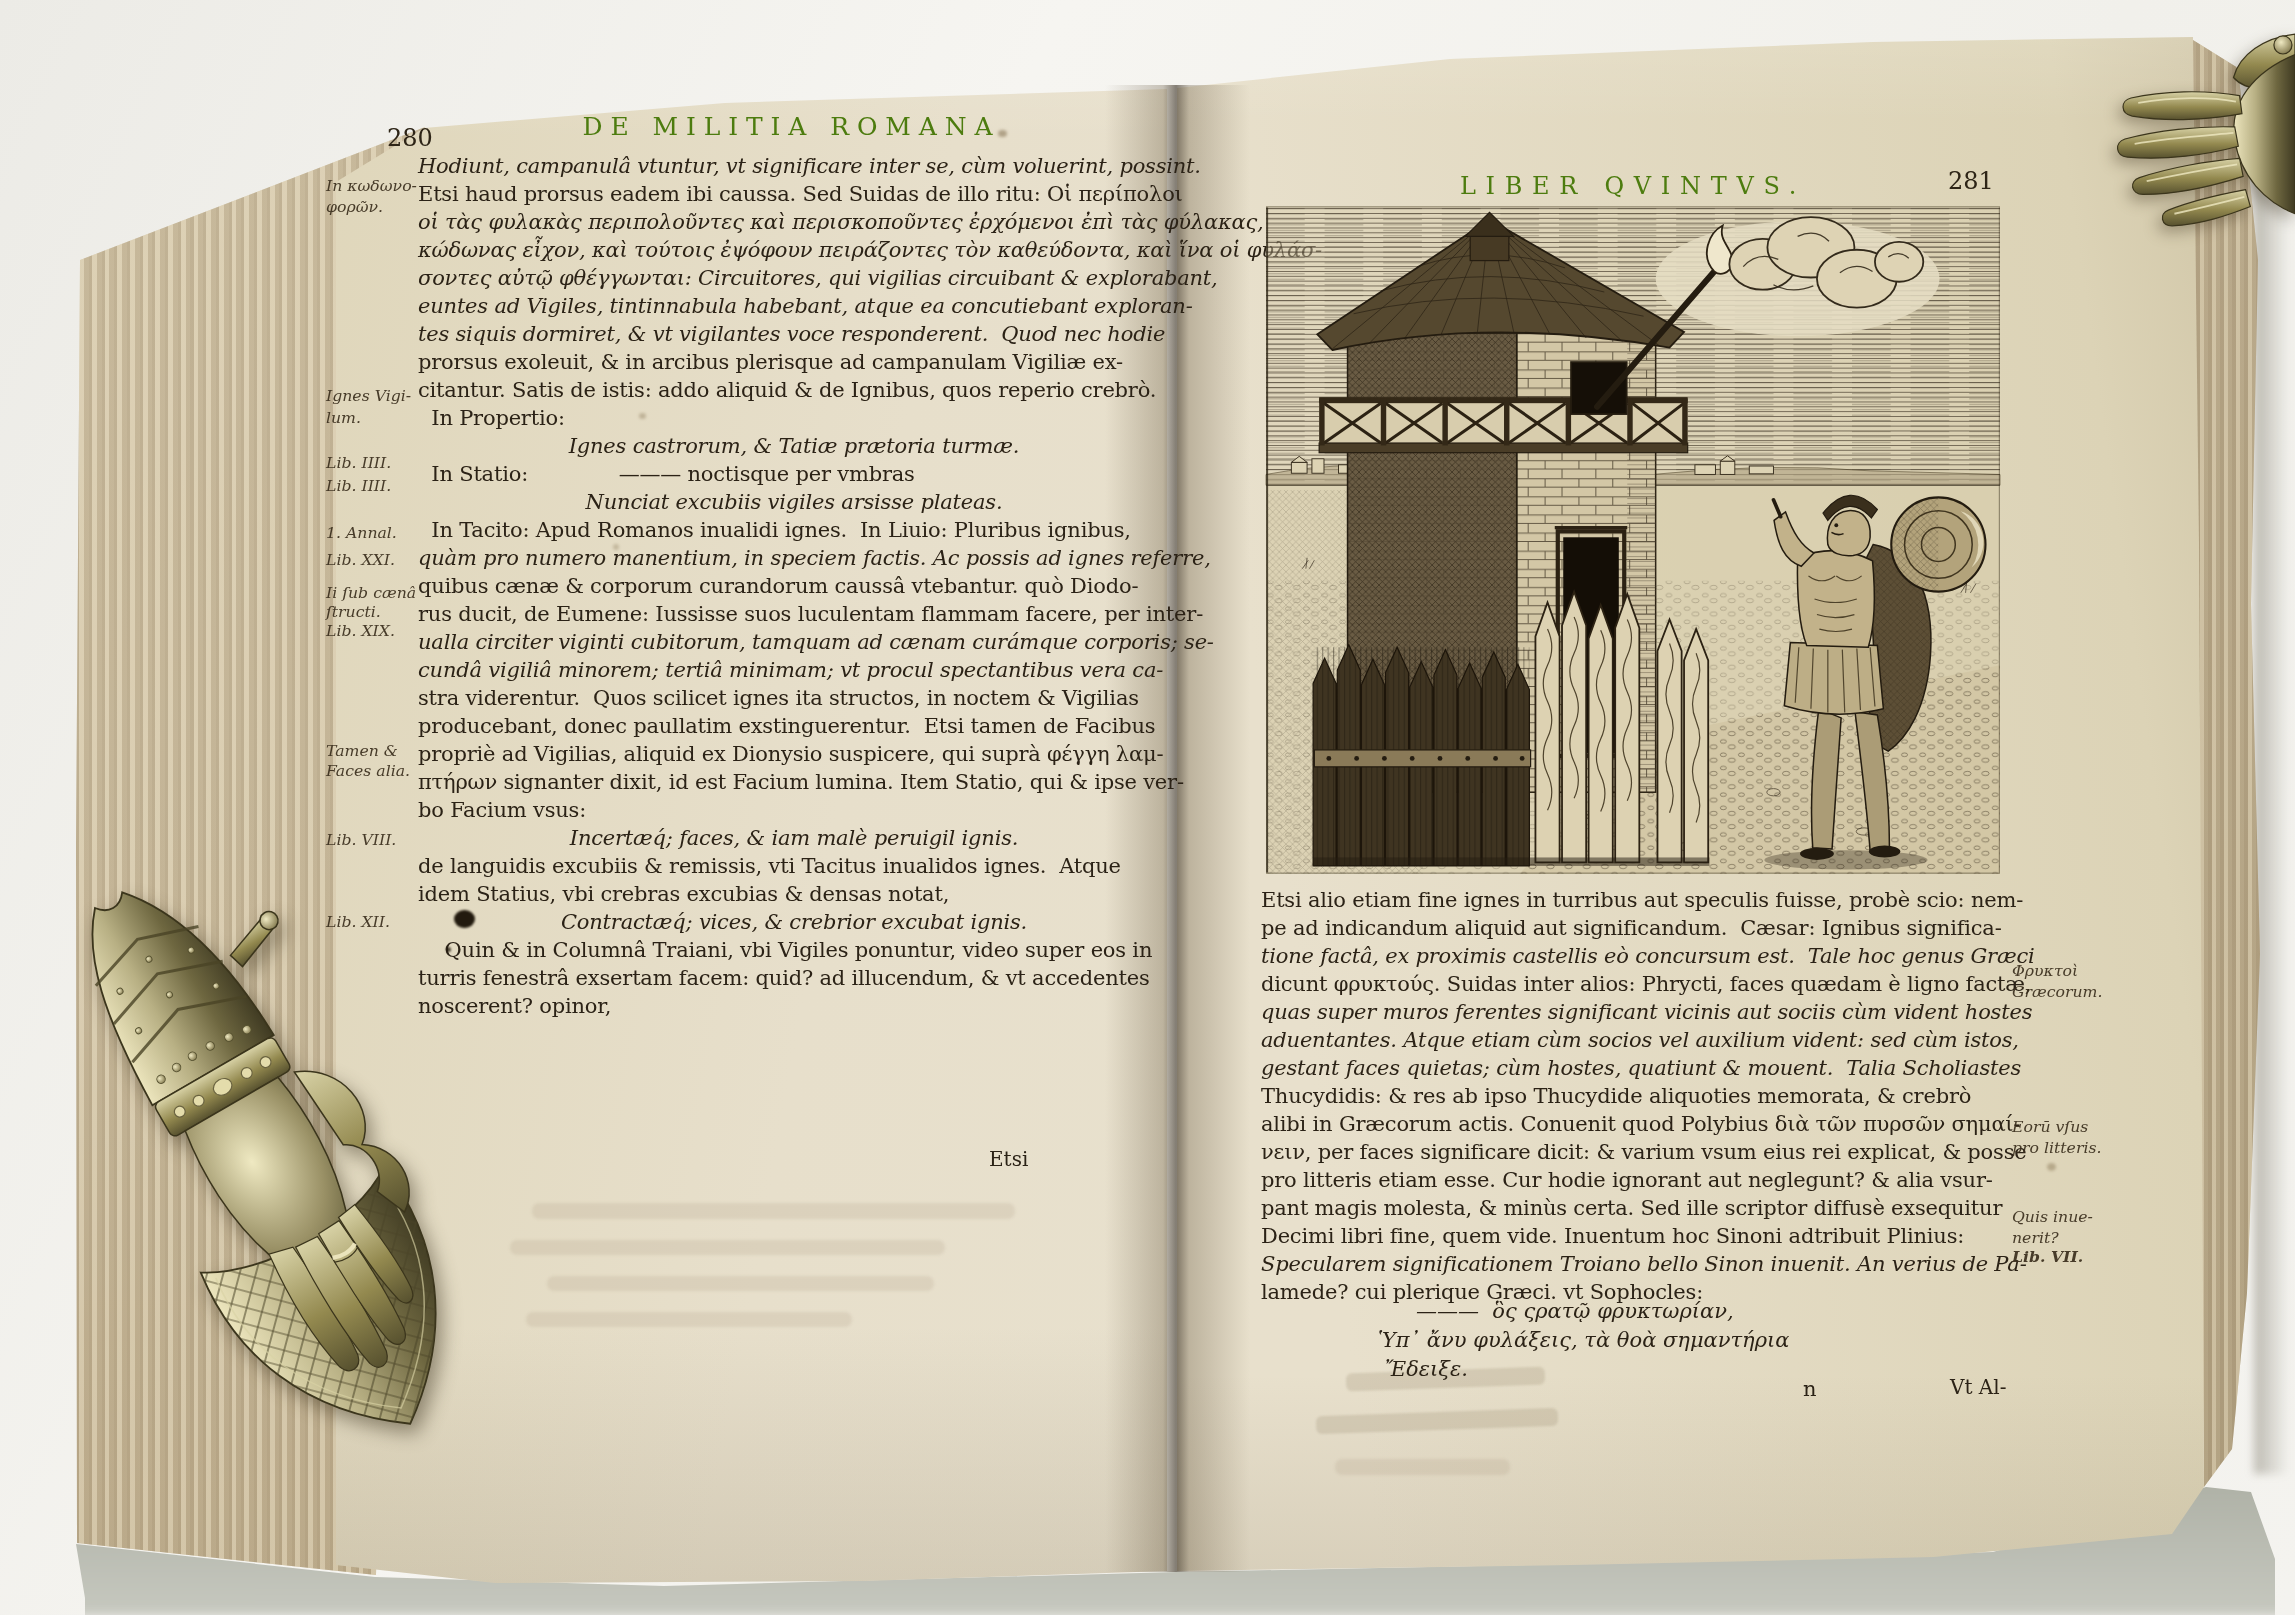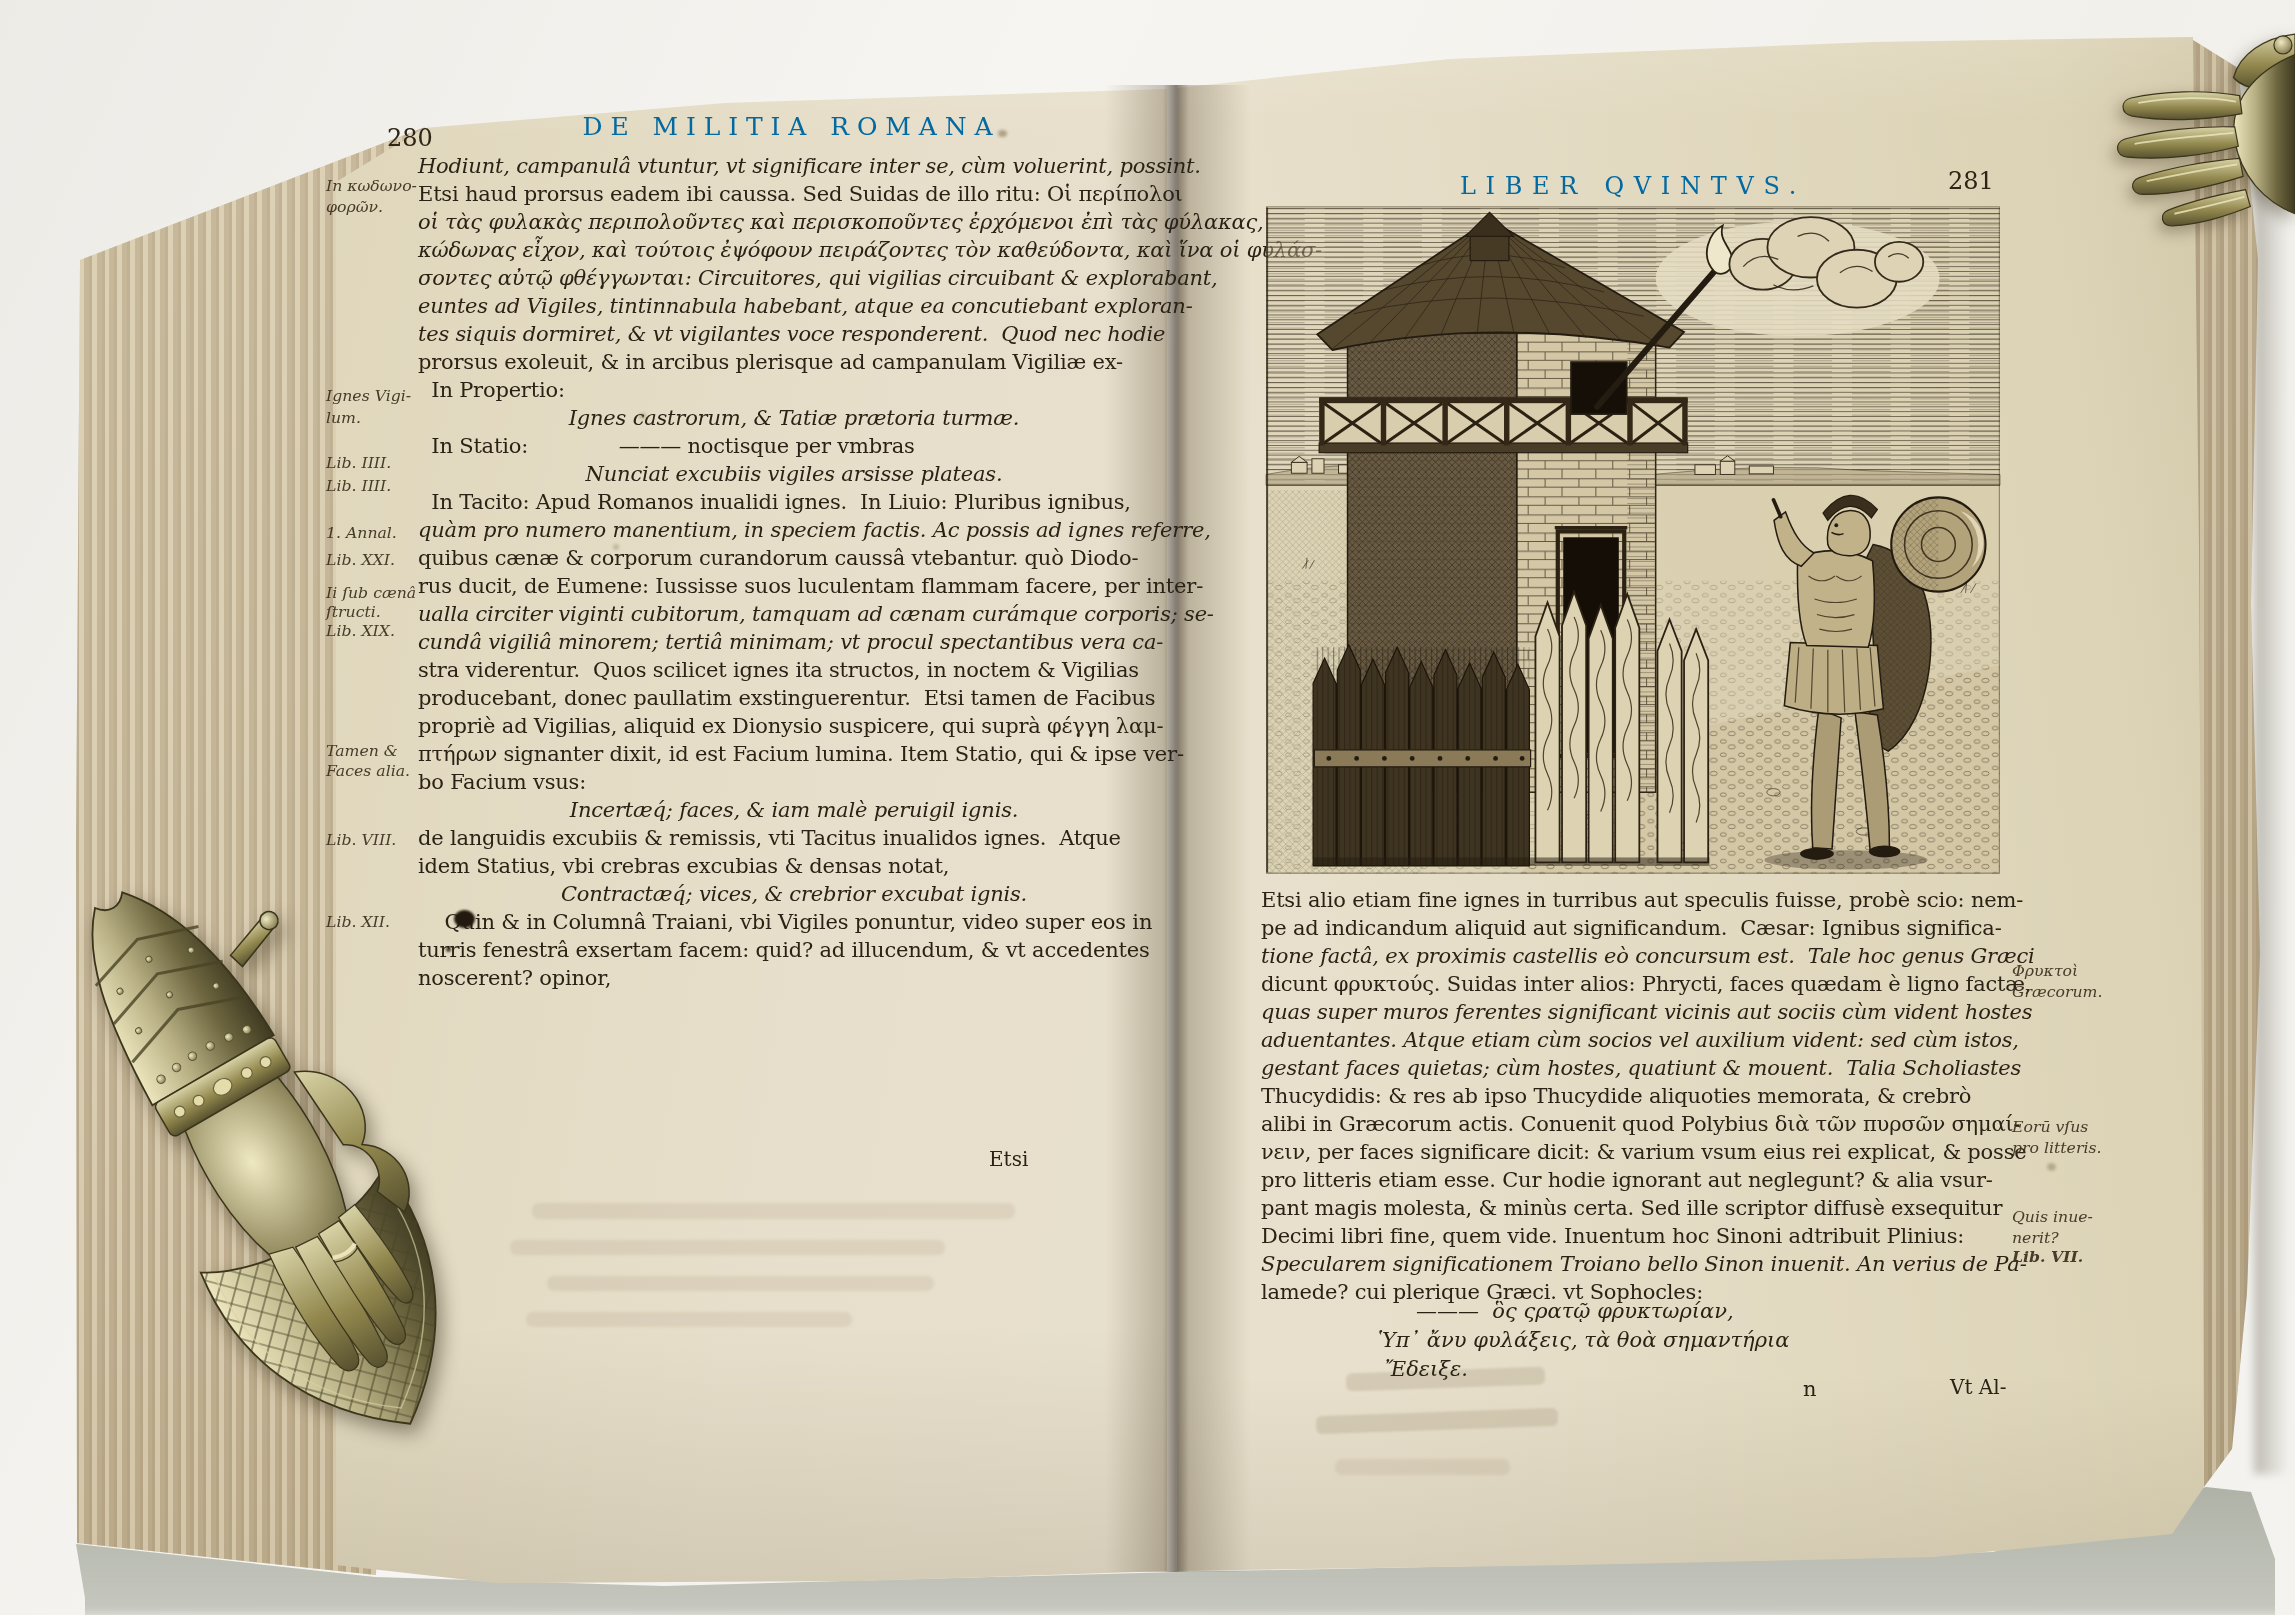--- a/index.html
+++ b/index.html
@@ -40,21 +40,21 @@
     background:linear-gradient(262deg,#ccc1a2 0%,#dcd3b6 10%,#e8e0cc 45%,#e7e0cc 75%,#d8cfb2 95%,#cfc4a6 100%);}
   .right-shade{left:0;top:0;width:2295px;height:1616px;pointer-events:none;
     clip-path:polygon(1177px 88px,1450px 59px,1873px 42px,2193px 37px,2199px 544px,2204px 1487px,2172px 1534px,1933px 1557px,1571px 1565px,1177px 1571px);
     background:
       linear-gradient(90deg,rgba(105,88,58,.32) 0,rgba(105,88,58,0) 103px),
       linear-gradient(270deg,rgba(120,102,72,.2) 0,rgba(120,102,72,0) 91px),
       linear-gradient(180deg,rgba(255,255,248,.2) 0,rgba(0,0,0,0) 121px,rgba(0,0,0,0) 85%,rgba(95,80,55,.14) 100%);}
   .gutter{left:1105px;top:85px;width:145px;height:1487px;pointer-events:none;
     background:linear-gradient(90deg,rgba(90,75,50,0) 0%,rgba(90,75,50,.30) 40%,rgba(38,28,14,.55) 49%,rgba(90,75,50,.30) 58%,rgba(90,75,50,0) 100%);}
   
-  .runtitle{font-size:25px;letter-spacing:7.9px;white-space:pre;color:#0369a1;}
+  .runtitle{font-size:25px;letter-spacing:7.9px;white-space:pre;color:#4d7c0f;}
   .pagenum{font-size:24px;color:#2e2517;}
   .textcol{font-size:21px;letter-spacing:-0.2px;line-height:28px;color:#2b2216;}
   .textcol .bl{white-space:pre;height:28px;}
   .rcol .bl{height:28px;}
   .rcol{line-height:28px;}
   .s-i{font-style:italic;}
   .s-g{font-style:italic;}
   .s-c{font-style:italic;text-align:center;}
   .mnotes{font-size:15.7px;font-style:italic;color:rgba(58,46,28,.92);}
   .mnotes div{position:absolute;white-space:pre;line-height:18px;}
@@ -88,20 +88,21 @@
 
 <div class="abs textcol" style="left:418px;top:152px;width:752px;">
     <div class="bl s-i">Hodiunt, campanulâ vtuntur, vt significare inter se, cùm voluerint, possint.</div>
     <div class="bl s-r">Etsi haud prorsus eadem ibi caussa. Sed Suidas de illo ritu: Οἱ περίπολοι</div>
     <div class="bl s-g">οἱ τὰς φυλακὰς περιπολοῦντες καὶ περισκοποῦντες ἐρχόμενοι ἐπὶ τὰς φύλακας,</div>
     <div class="bl s-g">κώδωνας εἶχον, καὶ τούτοις ἐψόφουν πειράζοντες τὸν καθεύδοντα, καὶ ἵνα οἱ φυλάσ-</div>
     <div class="bl s-g">σοντες αὐτῷ φθέγγωνται: Circuitores, qui vigilias circuibant &amp; explorabant,</div>
     <div class="bl s-i">euntes ad Vigiles, tintinnabula habebant, atque ea concutiebant exploran-</div>
     <div class="bl s-i">tes siquis dormiret, &amp; vt vigilantes voce responderent.  Quod nec hodie</div>
     <div class="bl s-r">prorsus exoleuit, &amp; in arcibus plerisque ad campanulam Vigiliæ ex-</div>
+    <div class="bl s-r">citantur. Satis de istis: addo aliquid &amp; de Ignibus, quos reperio crebrò.</div>
     <div class="bl s-r" style="padding-left: 13.3px;">In Propertio:</div>
     <div class="bl s-c">Ignes castrorum, &amp; Tatiæ prætoria turmæ.</div>
     <div class="bl s-r" style="padding-left: 13.3px;">In Statio:              ——— noctisque per vmbras</div>
     <div class="bl s-c">Nunciat excubiis vigiles arsisse plateas.</div>
     <div class="bl s-r" style="padding-left: 13.3px;">In Tacito: Apud Romanos inualidi ignes.  In Liuio: Pluribus ignibus,</div>
     <div class="bl s-i">quàm pro numero manentium, in speciem factis. Ac possis ad ignes referre,</div>
     <div class="bl s-r">quibus cænæ &amp; corporum curandorum caussâ vtebantur. quò Diodo-</div>
     <div class="bl s-r">rus ducit, de Eumene: Iussisse suos luculentam flammam facere, per inter-</div>
     <div class="bl s-i">ualla circiter viginti cubitorum, tamquam ad cænam curámque corporis; se-</div>
     <div class="bl s-i">cundâ vigiliâ minorem; tertiâ minimam; vt procul spectantibus vera ca-</div>

